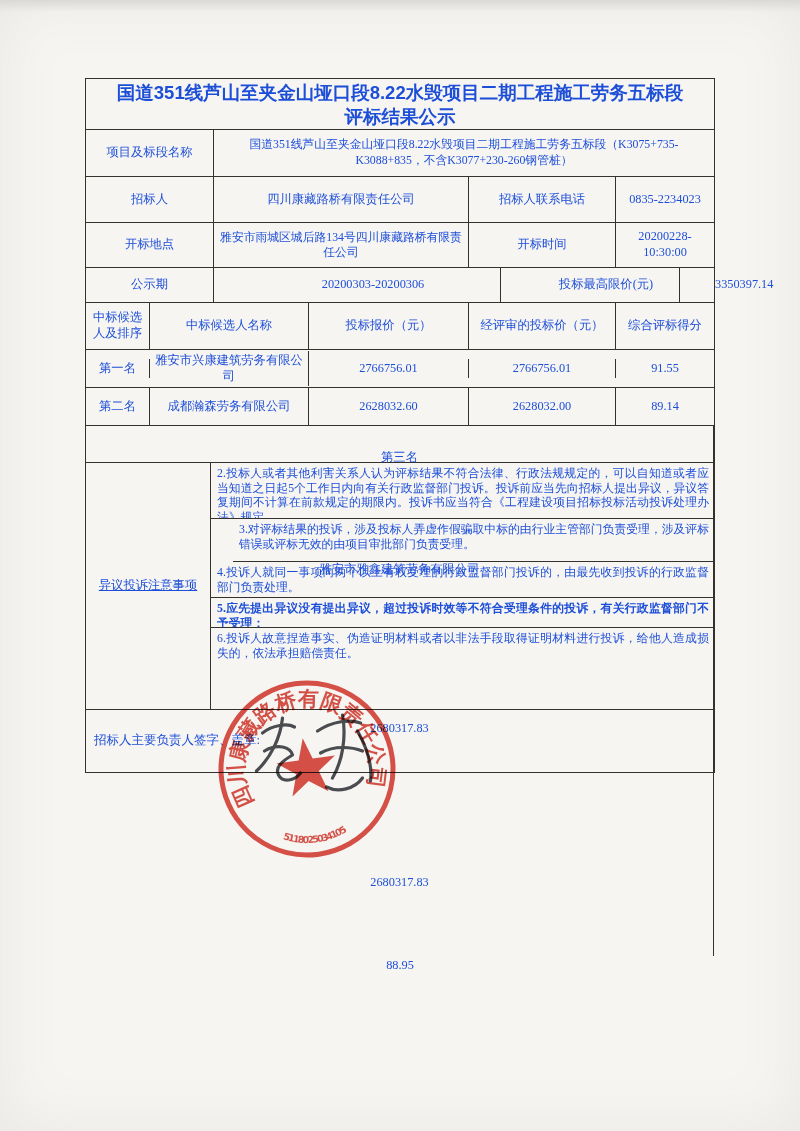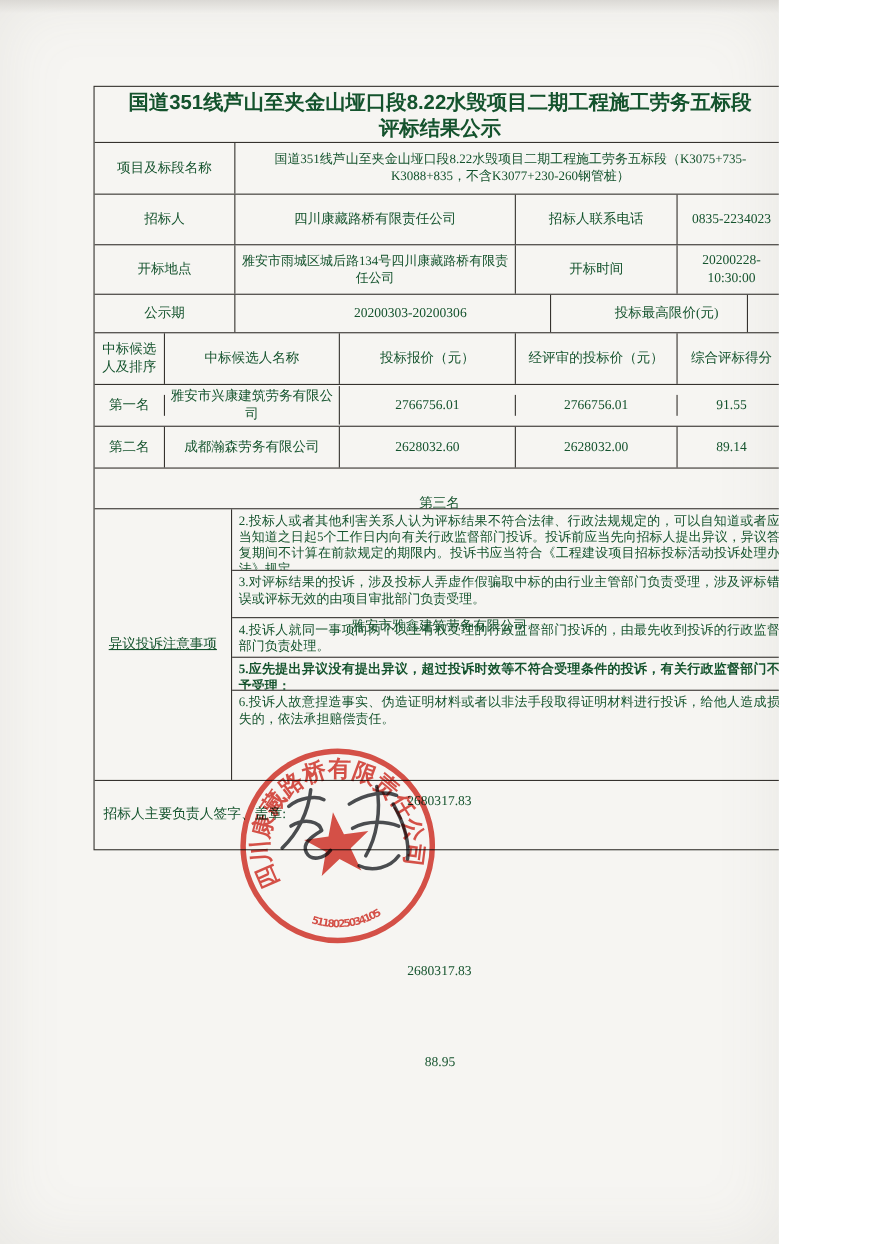--- a/index.html
+++ b/index.html
@@ -3,26 +3,26 @@
 <meta charset="utf-8">
 <style>
   * { box-sizing: border-box; margin: 0; padding: 0; }
   html,body { width:800px; }
   body {
     font-family: "Liberation Serif", "DejaVu Serif", serif;
     background: #ffffff;
   }
   .paper {
     position: relative;
-    width: 708px;
+    width: 800px;
     height: 1131px;
     background: #f6f5f2;
     box-shadow: inset 0 0 60px rgba(120,115,108,0.10);
     overflow: hidden;
-    color: #14532d;
+    color: #1d4ed8;
   }
   .paper::before {
     content:"";
     position:absolute; left:0; top:0; right:0; height:12px;
     background: linear-gradient(#dbd9d5, rgba(246,245,242,0));
     pointer-events:none;
   }
   .doc-table {
     position: absolute;
     left: 85px; top: 78px;
@@ -145,21 +145,21 @@
       <div class="cell" style="flex:0 0 159px;">雅安市雅鑫建筑劳务有限公司</div>
       <div class="cell" style="flex:0 0 160px;">2680317.83</div>
       <div class="cell" style="flex:0 0 147px;">2680317.83</div>
       <div class="cell last">88.95</div>
     </div>
 
     <div class="trow" style="height:247px;">
       <div class="cell" style="flex:0 0 125px;text-decoration:underline;">异议投诉注意事项</div>
       <div class="cell last obj-content">
         <div class="obj-item" style="height:56px;">2.投标人或者其他利害关系人认为评标结果不符合法律、行政法规规定的，可以自知道或者应当知道之日起5个工作日内向有关行政监督部门投诉。投诉前应当先向招标人提出异议，异议答复期间不计算在前款规定的期限内。投诉书应当符合《工程建设项目招标投标活动投诉处理办法》规定。</div>
-        <div class="obj-item" style="height:43px;">3.对评标结果的投诉，涉及投标人弄虚作假骗取中标的由行业主管部门负责受理，涉及评标错误或评标无效的由项目审批部门负责受理。</div>
+        <div class="obj-item" style="height:43px;margin-left:22px;">3.对评标结果的投诉，涉及投标人弄虚作假骗取中标的由行业主管部门负责受理，涉及评标错误或评标无效的由项目审批部门负责受理。</div>
         <div class="obj-item" style="height:36px;">4.投诉人就同一事项向两个以上有权受理的行政监督部门投诉的，由最先收到投诉的行政监督部门负责处理。</div>
         <div class="obj-item" style="height:30px;font-weight:bold;">5.应先提出异议没有提出异议，超过投诉时效等不符合受理条件的投诉，有关行政监督部门不予受理；</div>
         <div class="obj-item last-item">6.投诉人故意捏造事实、伪造证明材料或者以非法手段取得证明材料进行投诉，给他人造成损失的，依法承担赔偿责任。</div>
       </div>
     </div>
 
     <div class="trow last-row signature-row">
       <span class="sig-label">招标人主要负责人签字、盖章:</span>
     </div>
 

